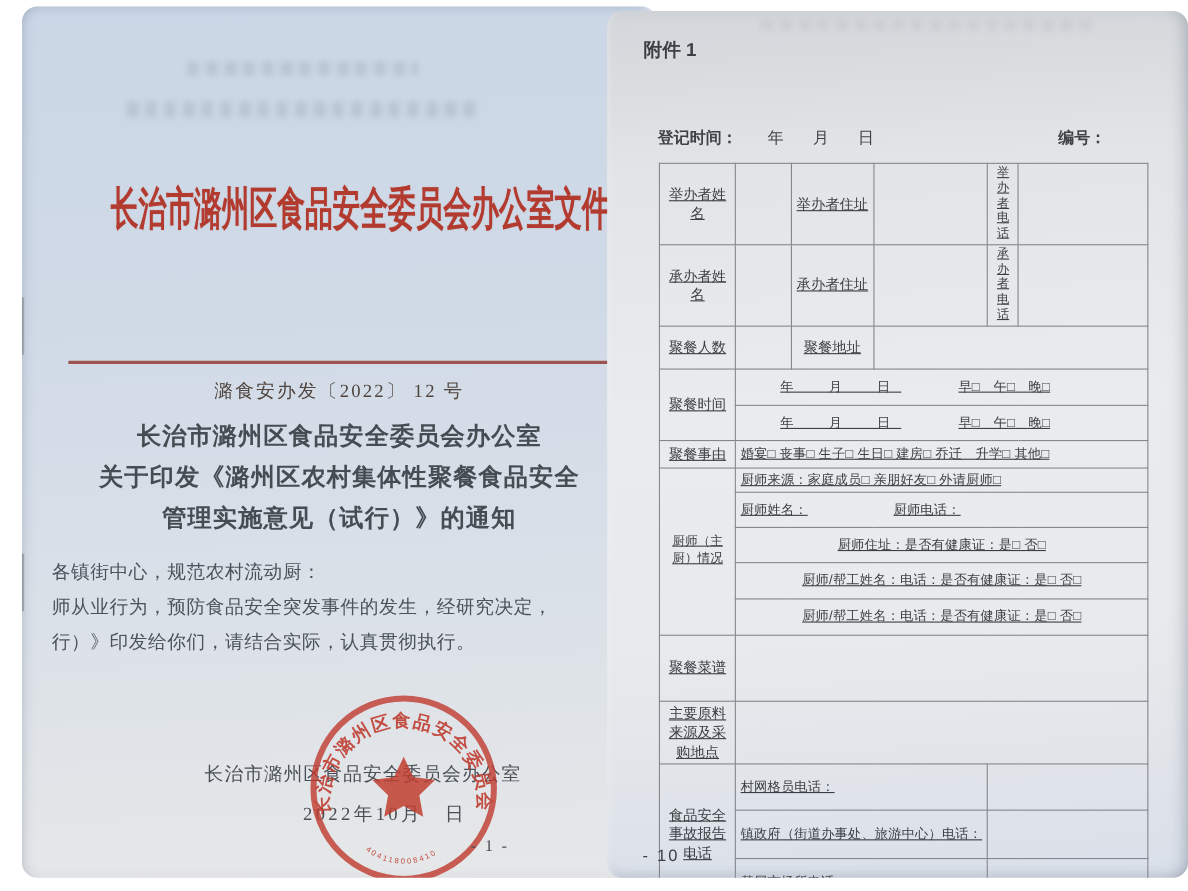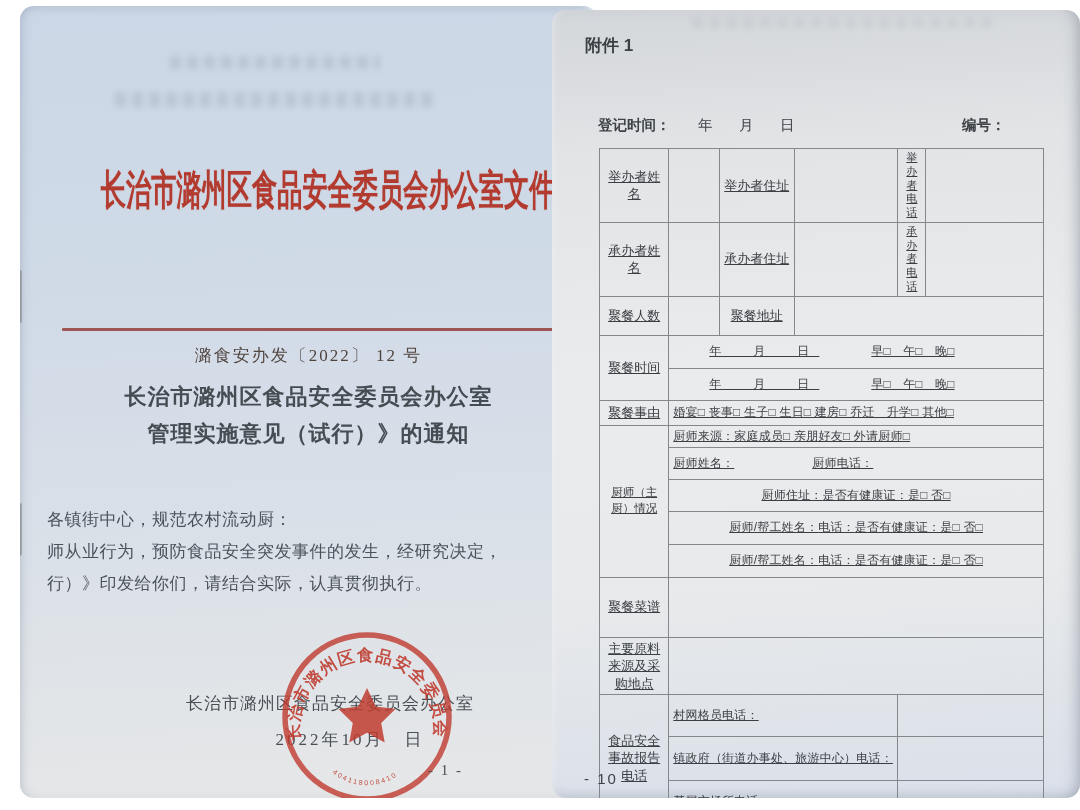--- a/index.html
+++ b/index.html
@@ -118,20 +118,21 @@
 <div class="photo photo-left">
   <div class="bleed" style="top:50px; left:150px; width:210px; height:13px;"></div>
   <div class="bleed" style="top:86px; left:95px; width:320px; height:15px;"></div>
 
   <div class="lp-red-title">长治市潞州区食品安全委员会办公室文件</div>
   <div class="lp-doc-number">潞食安办发〔2022〕 12 号</div>
   <div class="lp-red-line"></div>
 
   <div class="lp-title3">
     <div>长治市潞州区食品安全委员会办公室</div>
+    <div>关于印发《潞州区农村集体性聚餐食品安全</div>
     <div>管理实施意见（试行）》的通知</div>
   </div>
 
   <div class="lp-body">
     <div>各镇街中心，规范农村流动厨：</div>
     <div>师从业行为，预防食品安全突发事件的发生，经研究决定，</div>
     <div>行）》印发给你们，请结合实际，认真贯彻执行。</div>
   </div>
 
   <div class="lp-sign">长治市潞州区食品安全委员会办公室</div>

